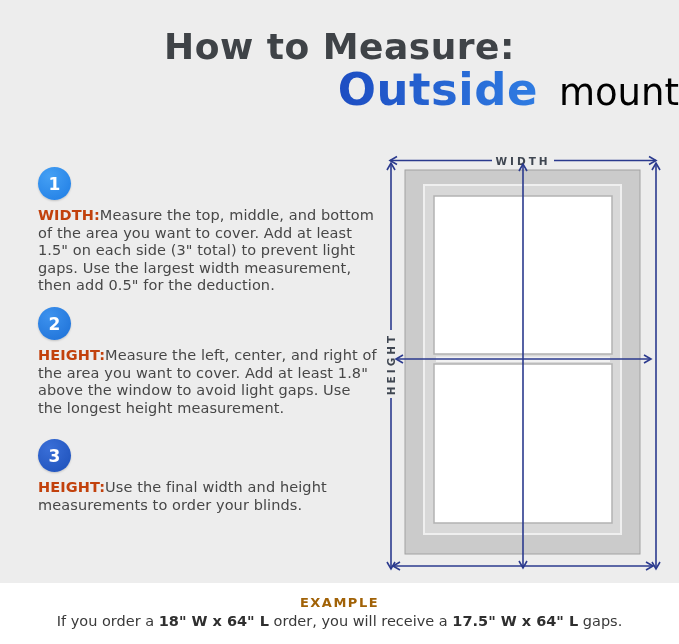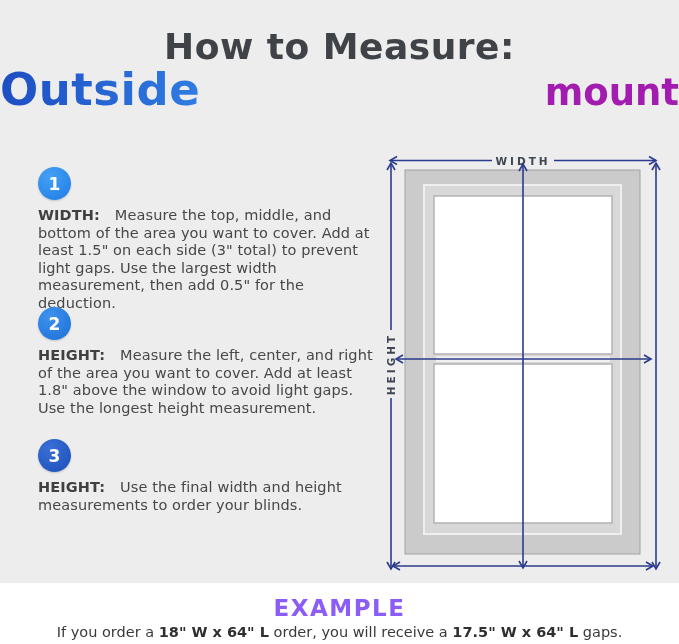--- a/index.html
+++ b/index.html
@@ -4,54 +4,54 @@
 <style>
   html,body{margin:0;padding:0;}
   body{
     width:679px;height:644px;position:relative;overflow:hidden;
     background:#ededed;
     font-family:"DejaVu Sans","Liberation Sans",sans-serif;
   }
   
   .title{position:absolute;top:26px;left:0;right:0;text-align:center;}
   .title-line1{font-size:36px;font-weight:600;color:#3f4347;letter-spacing:.5px;}
-  .title-line2{margin-top:-4px;display:flex;justify-content:space-between;align-items:baseline;gap:21px;}
+  .title-line2{margin-top:-4px;display:flex;justify-content:flex-end;align-items:baseline;gap:21px;}
   .title-accent{
     font-size:45px;font-weight:700;letter-spacing:.5px;
     background:linear-gradient(90deg,#1d4dc2,#2f7ce2);
     -webkit-background-clip:text;background-clip:text;color:transparent;
   }
-  .title-mount{font-size:37px;font-weight:700;color:#a21caf;}
+  .title-mount{font-size:37px;font-weight:400;color:#000000;}
   
   .step{position:absolute;left:38px;width:341px;}
   .step1{top:167px;} .step2{top:307px;} .step3{top:439px;}
   .step-circle{
     width:33px;height:33px;border-radius:50%;
     display:flex;align-items:center;justify-content:center;
     color:#fff;font-size:17px;font-weight:700;
     box-shadow:0 1px 2px rgba(0,0,0,.18);
   }
   .step1 .step-circle{background:radial-gradient(circle at 35% 28%,#45a0f4,#1e7ce4);}
   .step2 .step-circle{background:radial-gradient(circle at 35% 28%,#3d92ee,#1c6fd6);}
   .step3 .step-circle{background:radial-gradient(circle at 35% 28%,#3a6fd8,#1c4fb8);}
   .step-text{
     margin:7px 0 0 0;font-size:14.5px;line-height:17.5px;color:#474747;
     letter-spacing:.1px;
   }
-  .step-text b{color:#404040;font-weight:700;margin-right:15px;}
+  .step-text b{color:#c2410c;font-weight:700;margin-right:0;}
   
   .diagram{position:absolute;left:378px;top:147px;width:292px;height:470px;}
   .diagram svg{display:block;width:292px;height:470px;}
   
   .example{
     position:absolute;left:0;top:583px;width:679px;height:61px;
     background:#ffffff;text-align:center;
   }
   .example-heading{
-    padding-top:12px;font-size:23px;font-weight:700;letter-spacing:1.5px;color:#8b5cf6;
+    padding-top:12px;font-size:13px;font-weight:700;letter-spacing:1.5px;color:#a16207;
   }
   .example-sentence{margin-top:3px;font-size:14.5px;color:#3a3a3a;}
   .example-sentence b{color:#2f2f2f;font-weight:700;}
 </style>
 </head>
 <body>
 
 <div class="title">
   <div class="title-line1">How to Measure:</div>
   <div class="title-line2">

